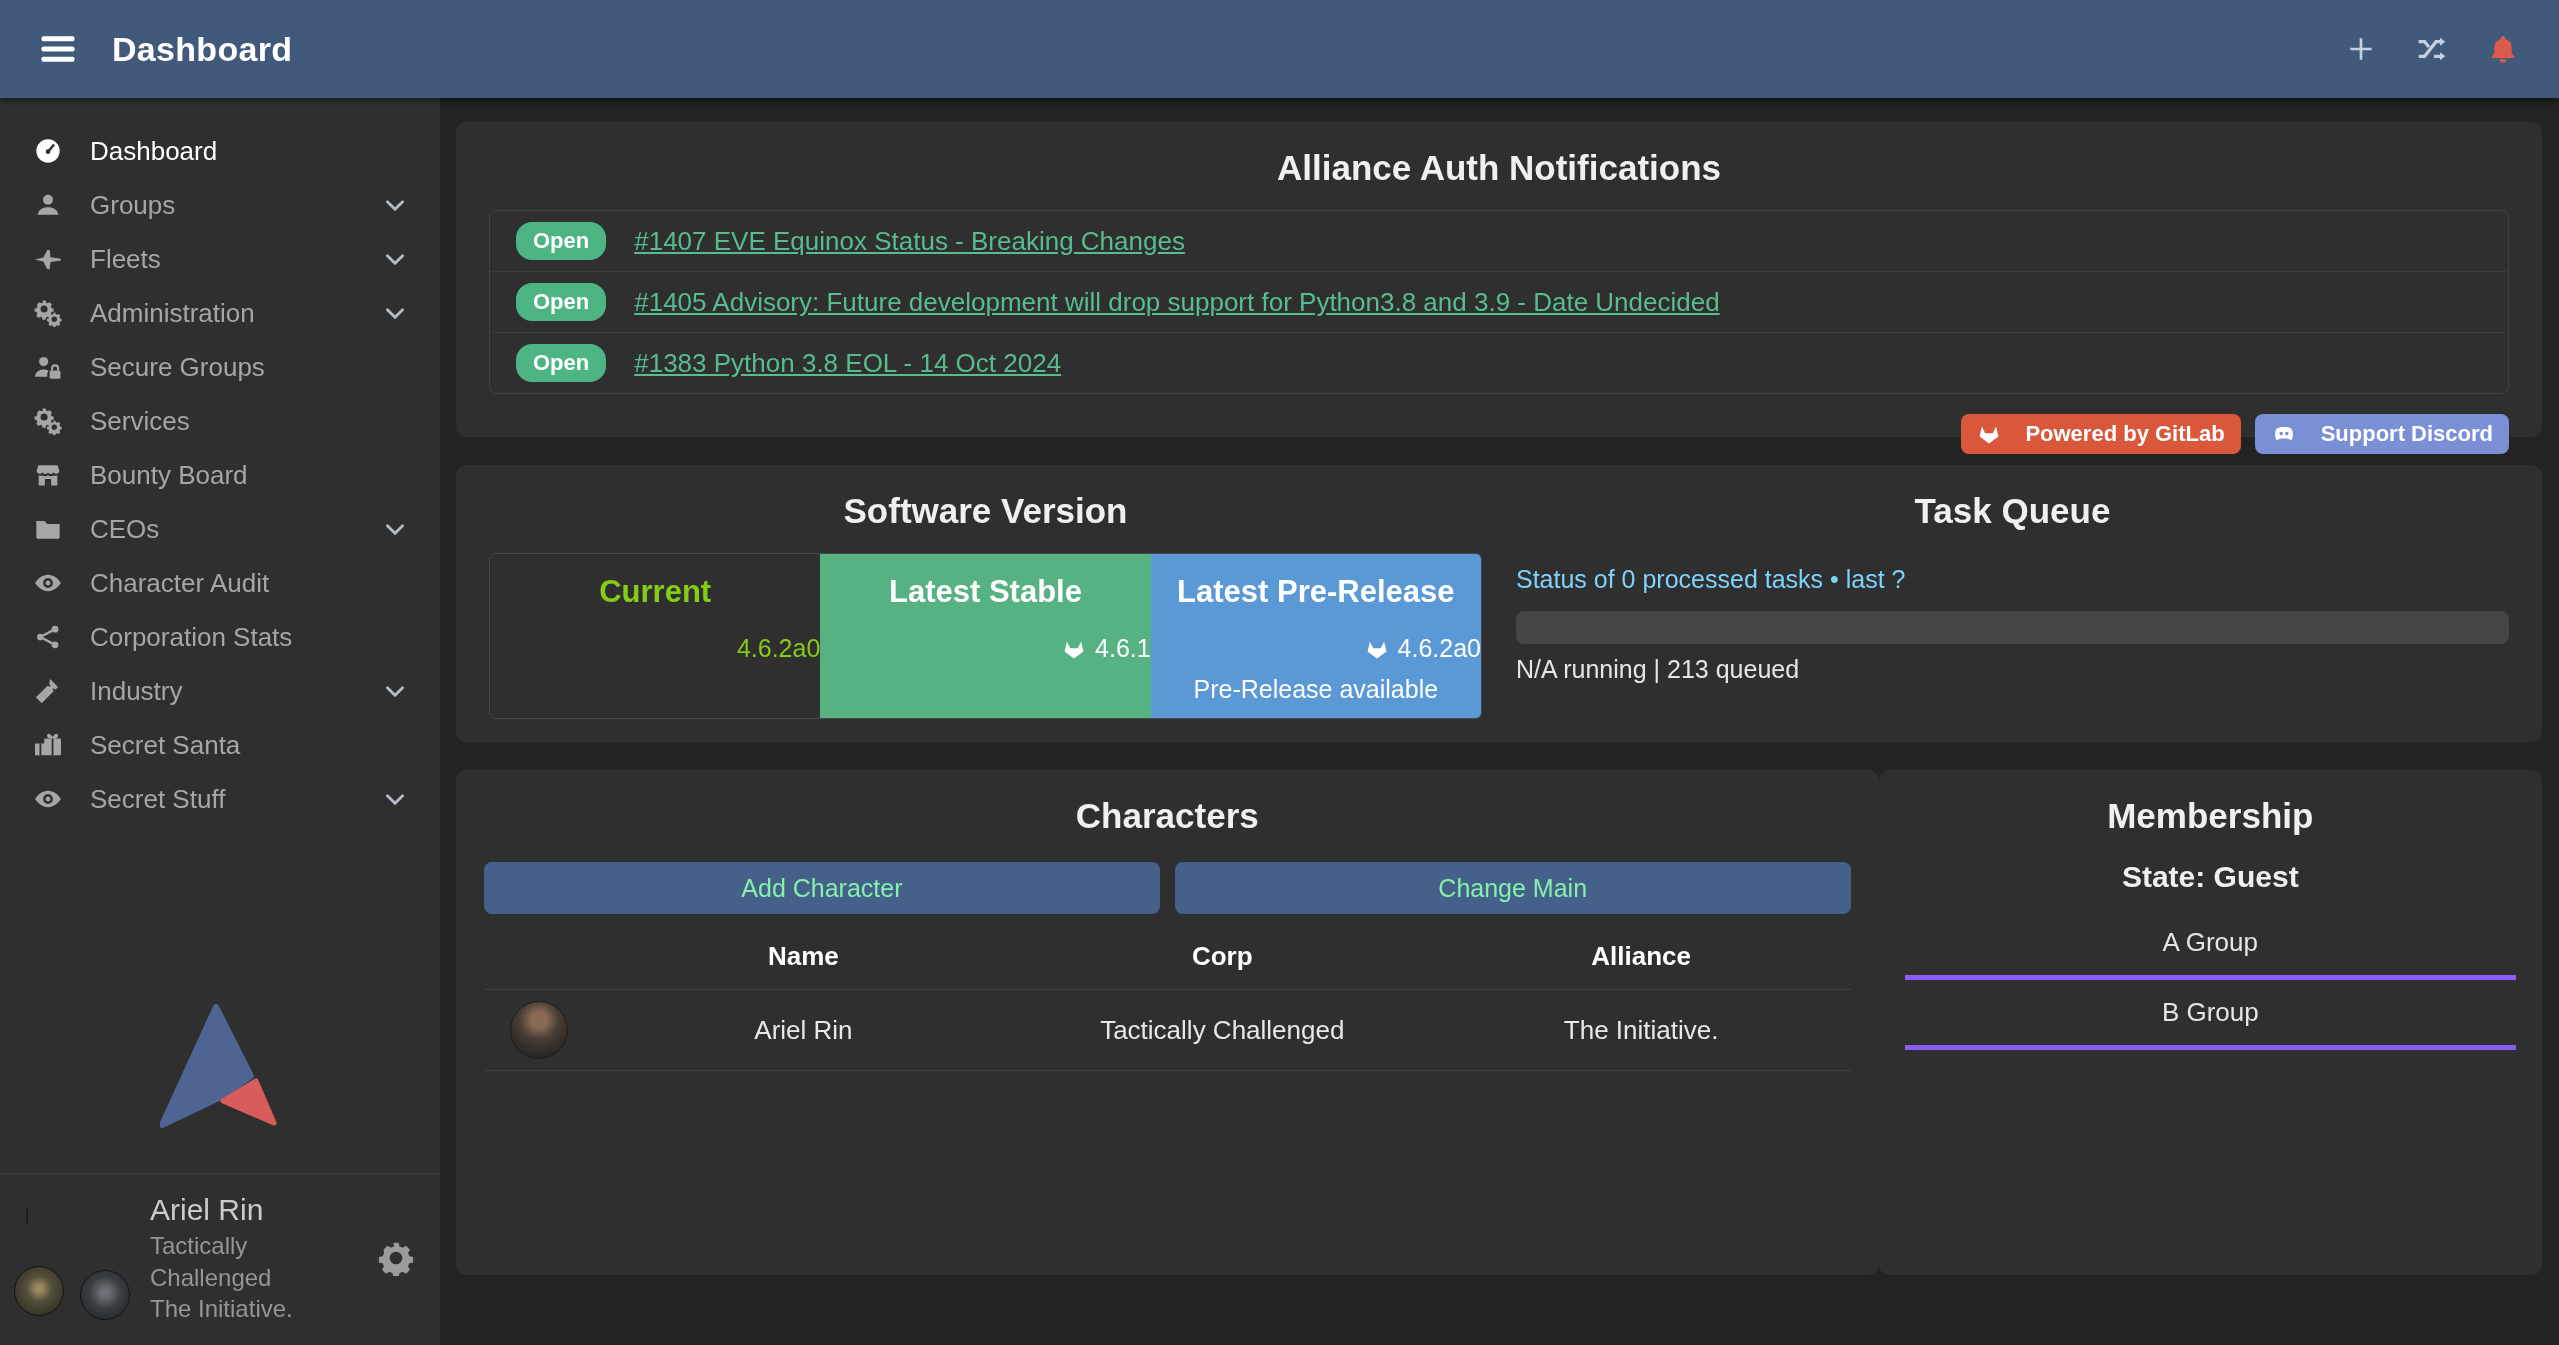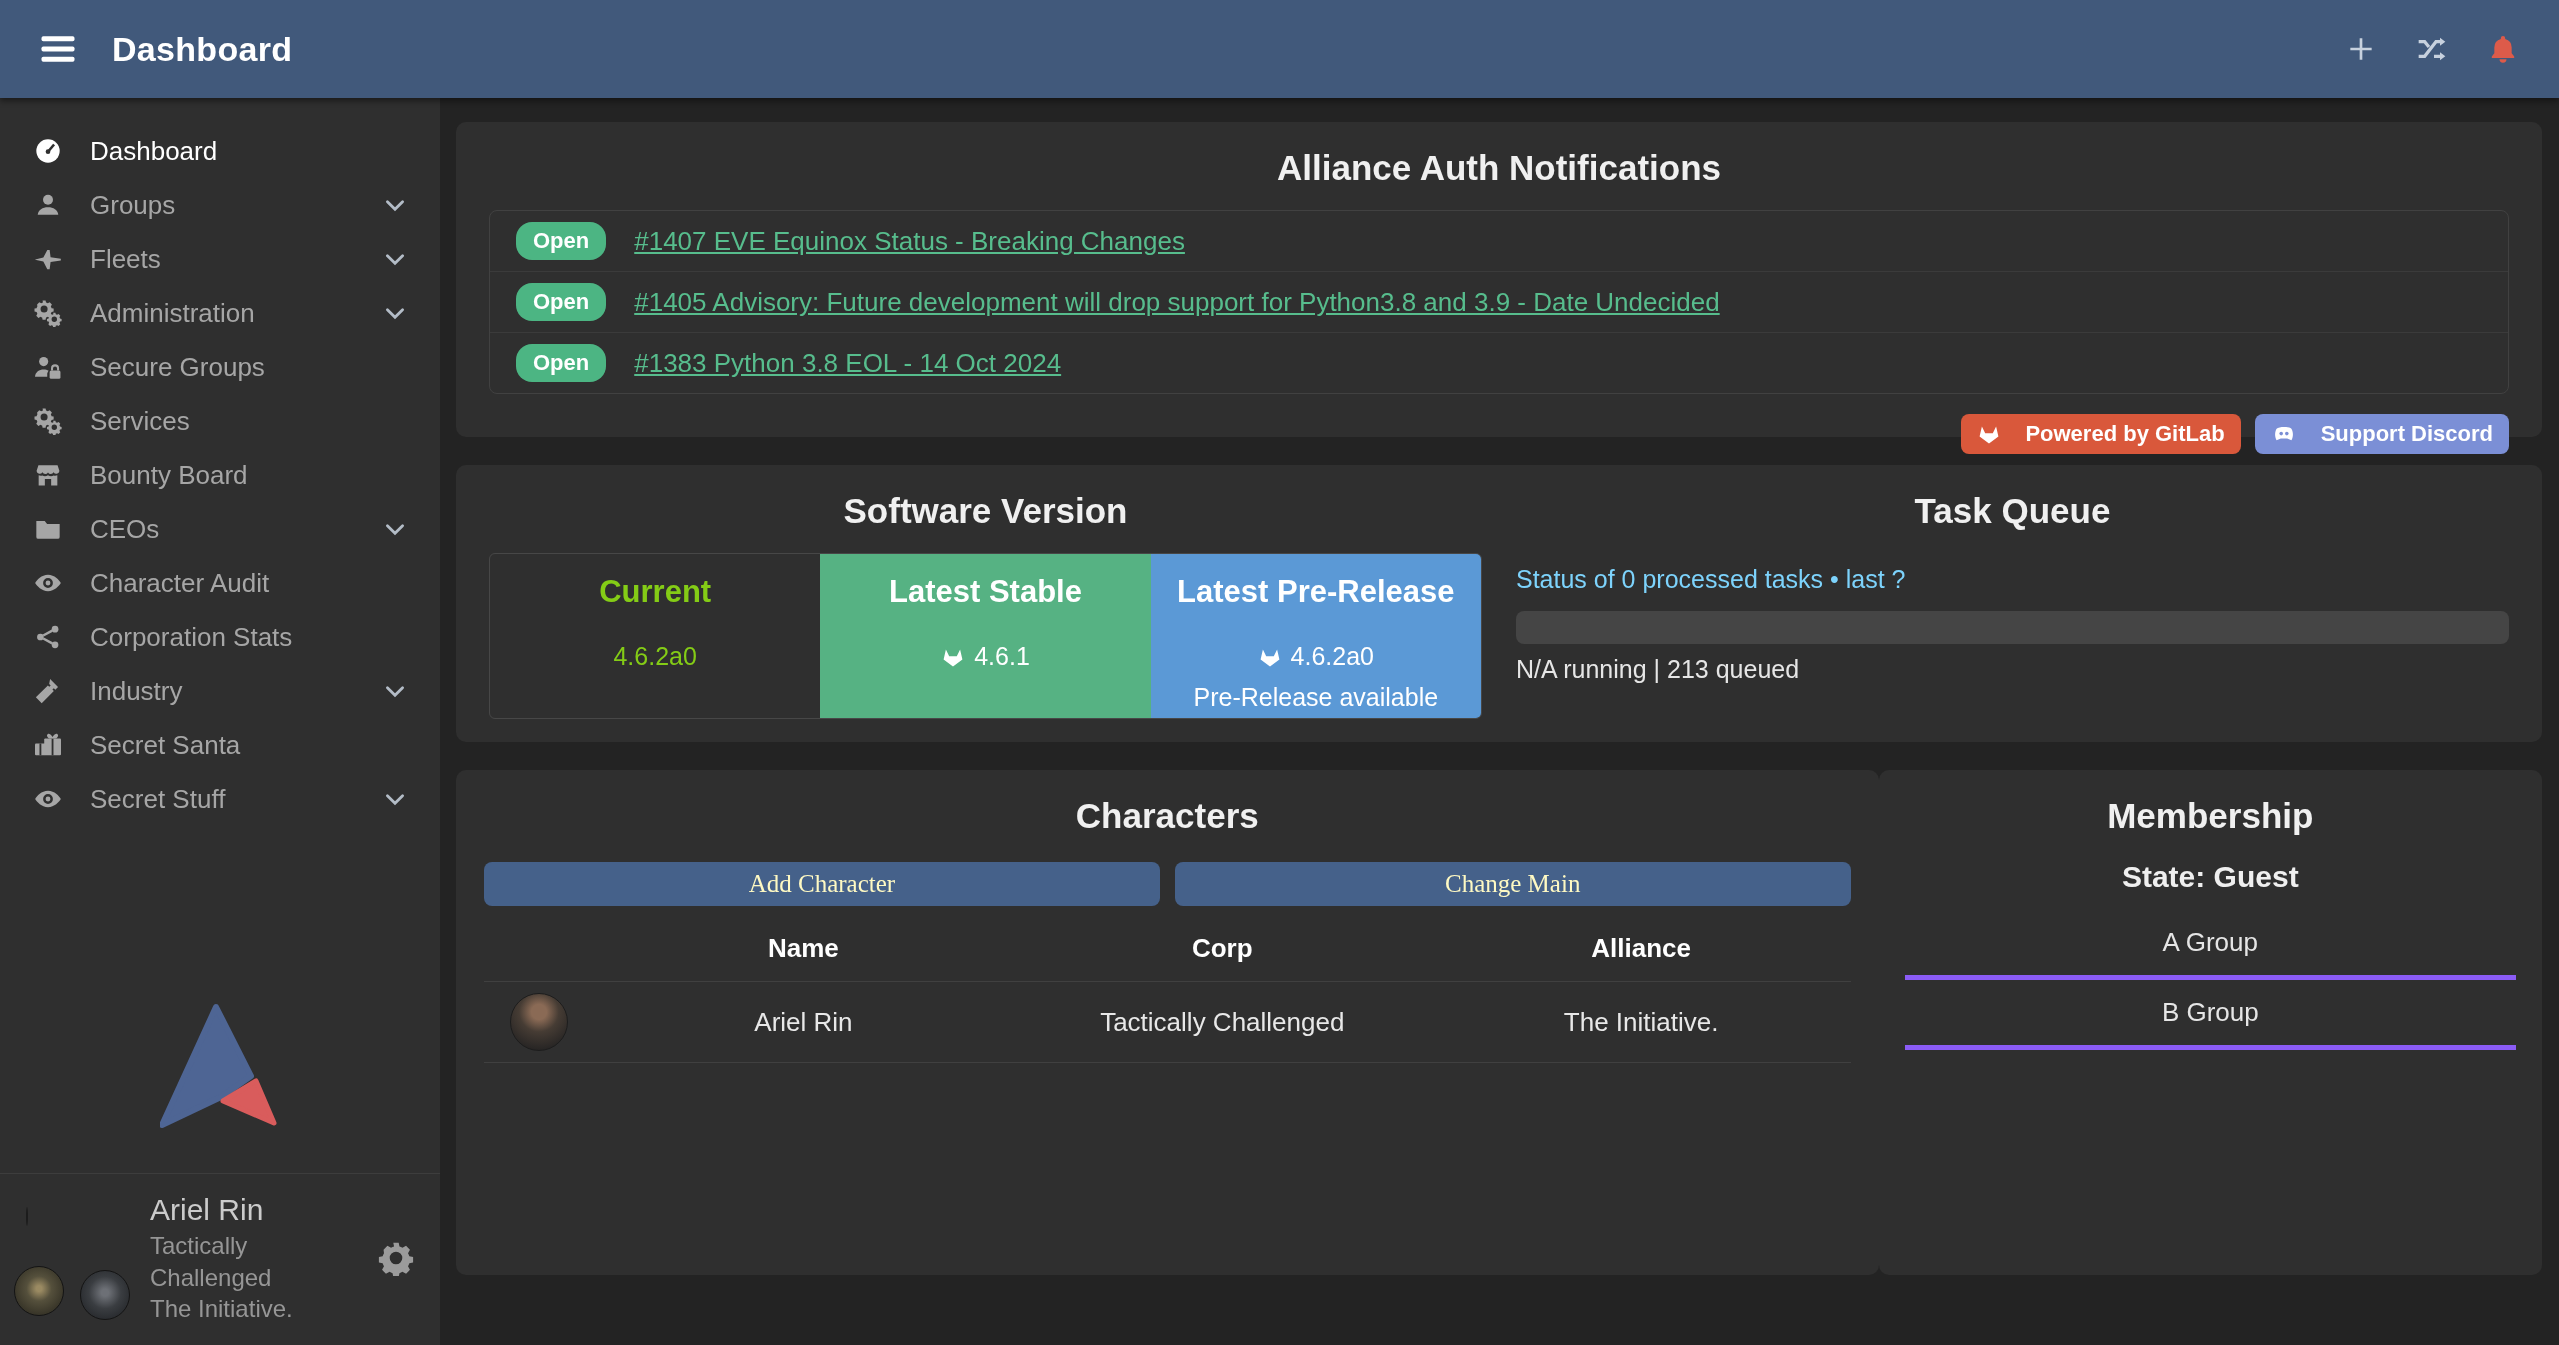--- a/index.html
+++ b/index.html
@@ -65,36 +65,36 @@
   .pill.gitlab{background:#d9583b}
   .pill.discord{background:#7b8fd6}
 
   
   .card.sv-tq{height:277px;box-sizing:border-box;display:flex;gap:34px;padding:0 33px}
   .half{flex:1;min-width:0}
   .sv-box{display:flex;border:1px solid #474747;border-radius:6px;margin-top:22px;height:166px;
           box-sizing:border-box;overflow:hidden}
   .sv-col{flex:1;text-align:center;padding-top:20px;color:#84cc16}
   .sv-col .sv-t{font-size:31px;font-weight:600}
-  .sv-col .sv-v{font-size:25px;margin-top:32px;display:flex;justify-content:center;
+  .sv-col .sv-v{font-size:25px;margin-top:24px;display:flex;justify-content:flex-end;
                 align-items:center;gap:9px}
   .sv-col.stable{background:#56b283;color:#fff}
   .sv-col.pre{background:#5b99d6;color:#fff}
   .sv-note{font-size:25px;margin-top:12px}
   .tq-status{font-size:25px;color:#7dd3fc;margin-top:34px}
   .progress{height:33px;background:#454545;border-radius:8px;margin:17px 0 11px;overflow:hidden}
   .progress-fill{height:100%;background:#4cb583;border-radius:8px}
   .tq-summary{font-size:25px;color:#e6e6e6}
 
   
   .row3{display:flex;height:505px}
   .card.chars{flex:2.06;box-sizing:border-box;padding:0 28px;min-width:0}
   .btn-row{display:flex;gap:15px;margin-top:26px}
-  .btn{flex:1;height:44px;background:#45618a;border:none;border-radius:8px;color:#fef9c3;
-       font-size:25px;font-family:Liberation Serif, serif;cursor:pointer}
+  .btn{flex:1;height:52px;background:#45618a;border:none;border-radius:8px;color:#86efac;
+       font-size:25px;font-family:Liberation Sans, sans-serif;cursor:pointer}
   .cg-head{display:grid;grid-template-columns:110px 1fr 1fr 1fr;margin-top:10px;padding:17px 0;
            border-bottom:1px solid #404040;font-size:26px;font-weight:bold;color:#fff;
            text-align:center;align-items:center}
   .cg-row{display:grid;grid-template-columns:110px 1fr 1fr 1fr;padding:11px 0;
           border-bottom:1px solid #404040;font-size:26px;color:#e8e8e8;text-align:center;
           align-items:center}
   .char-avatar{width:56px;height:56px;border-radius:50%;margin-left:26px;
        background:radial-gradient(circle at 50% 32%,#8a6a55 0 16%,#463c34 42%,#17191c 100%);
        border:1px solid #1d1d1d}
 

